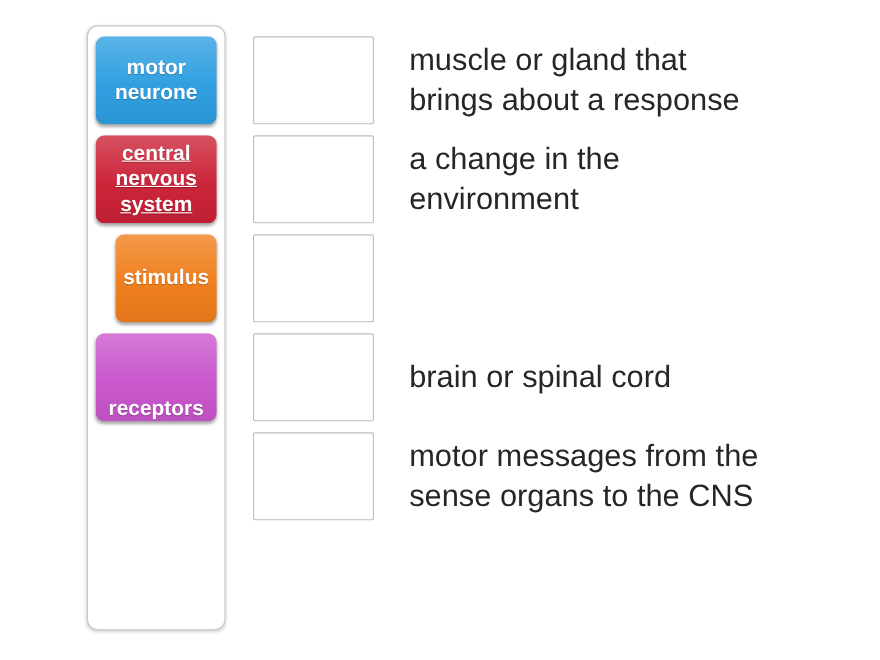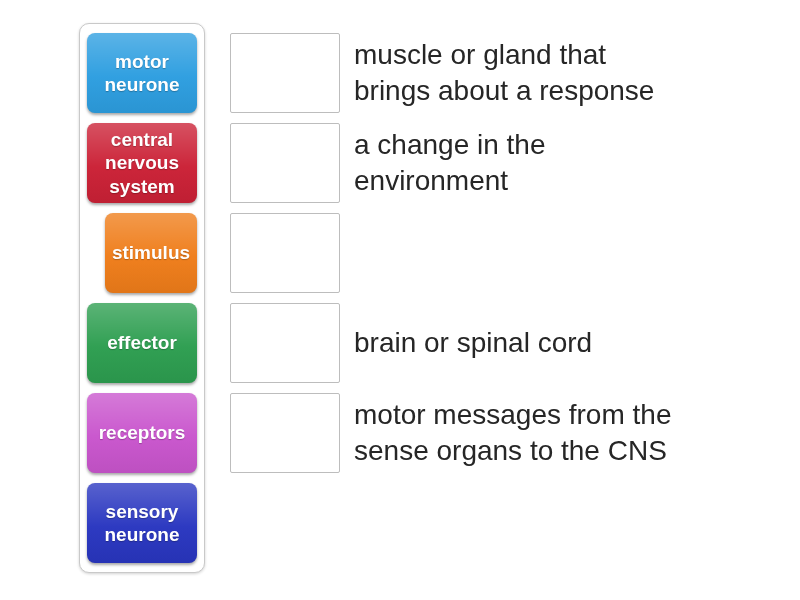--- a/index.html
+++ b/index.html
@@ -55,20 +55,21 @@
     left: 230px;
     top: 33px;
     display: flex;
     flex-direction: column;
     gap: 10px;
   }
   .match-row {
     display: flex;
     align-items: center;
     height: 80px;
+    gap: 18px;
   }
   .drop-target {
     width: 110px;
     height: 80px;
     box-sizing: border-box;
     background: #ffffff;
     border: 1px solid #bdbdbd;
     border-radius: 2px;
     flex: 0 0 110px;
   }
@@ -82,34 +83,28 @@
 </style>
 </head>
 <body>
 
 <div class="page">
 
   <div class="keywords-panel">
     <div class="tile" style="background-color: rgb(45, 158, 224);">
       <span>motor neurone</span>
     </div>
-    <div class="tile" style="background-color: rgb(203, 33, 54);">
+    <div class="tile" style="background-color: rgb(203, 33, 54); text-decoration: underline;">
       <span>central nervous system</span>
     </div>
     <div class="tile" style="background-color: rgb(239, 125, 26); margin-left: 18px;">
       <span>stimulus</span>
     </div>
-    <div class="tile" style="background-color: rgb(45, 158, 80);">
-      <span>effector</span>
-    </div>
-    <div class="tile" style="background-color: rgb(201, 85, 205);">
+    <div class="tile" style="background-color: rgb(201, 85, 205); align-items: flex-end;">
       <span>receptors</span>
-    </div>
-    <div class="tile" style="background-color: rgb(41, 54, 192);">
-      <span>sensory neurone</span>
     </div>
   </div>
 
   <div class="rows">
     <div class="match-row">
       <div class="drop-target"></div>
       <div class="definition">muscle or gland that
 brings about a response</div>
     </div>
     <div class="match-row">

